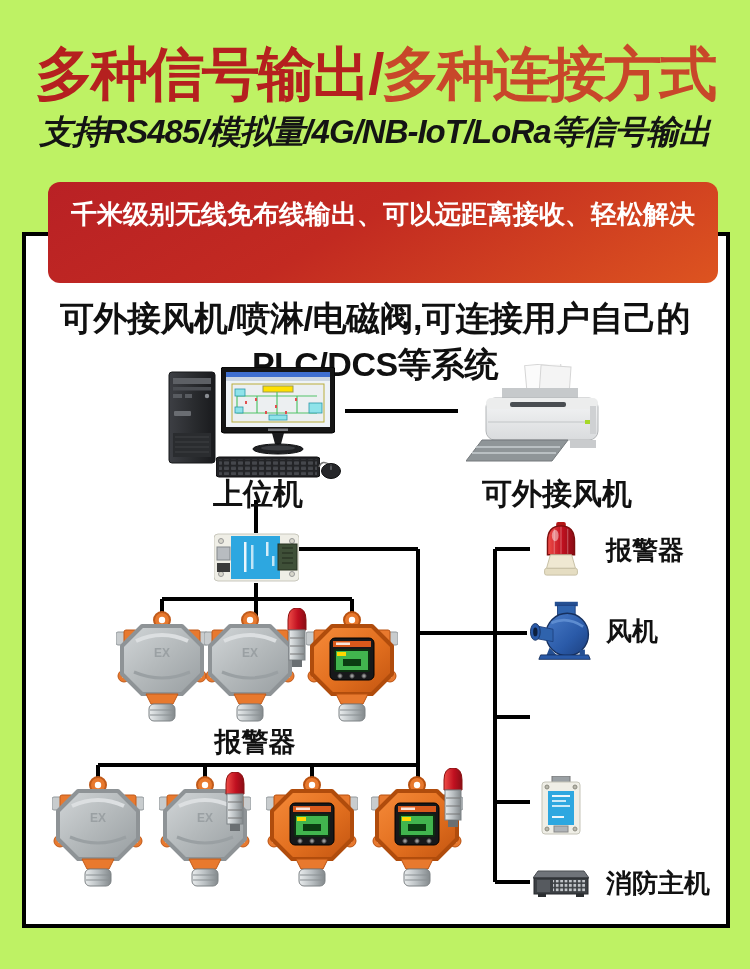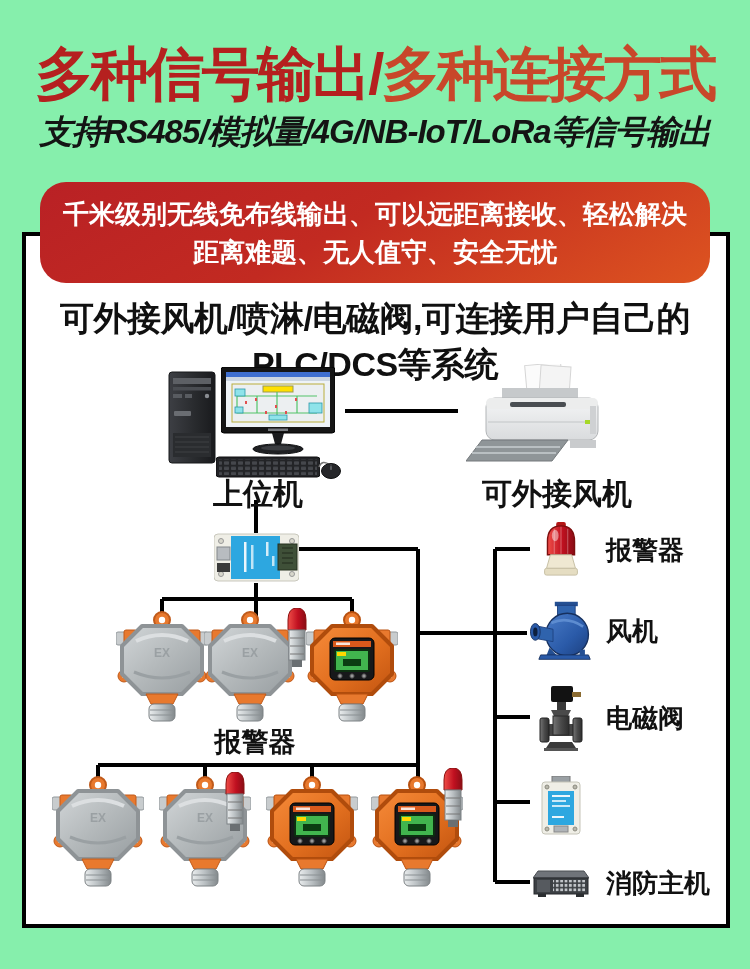--- a/index.html
+++ b/index.html
@@ -1,29 +1,29 @@
 <!DOCTYPE html>
 <html><head>
 <meta charset="utf-8">
 <style>
   html,body{margin:0;padding:0;background:#fff;}
-  #page{position:relative;width:750px;height:969px;background:#86efac;overflow:hidden;
+  #page{position:relative;width:750px;height:969px;background:#bef264;overflow:hidden;
         font-family:"Liberation Sans","DejaVu Sans",sans-serif;}
   .abs{position:absolute;}
 
   
   #title{top:38px;left:0;width:750px;text-align:center;font-weight:900;
          font-size:58px;letter-spacing:-2.5px;line-height:72px;white-space:nowrap;}
   #title .t1{color:#b5201f;}
   #title .t2{color:#c8472a;}
   #subtitle{top:110px;left:0;width:750px;text-align:center;font-weight:bold;
             font-style:italic;font-size:33px;color:#141414;letter-spacing:-1px;}
 
   
-  #banner{top:182px;left:40px;width:670px;height:101px;border-radius:26px;
+  #banner{top:182px;left:48px;width:670px;height:101px;border-radius:12px;
           background:linear-gradient(150deg,#b92125 0%,#c22a21 45%,#dd5420 100%);
           color:#fff;text-align:center;font-weight:bold;font-size:26px;
           line-height:38px;padding-top:13px;box-sizing:border-box;z-index:3;}
 
   
   #diagram-box{top:232px;left:22px;width:708px;height:696px;border:4px solid #000;
                box-sizing:border-box;background:#fff;z-index:0;}
   #caption{top:296px;left:30px;width:690px;text-align:center;font-weight:bold;
            font-size:34px;letter-spacing:-0.5px;color:#101010;z-index:2;}
 
@@ -296,21 +296,20 @@
     </defs>
   </svg>
 
   <div class="abs" id="title">
     <span class="t1">多种信号输出</span><span class="t1">/</span><span class="t2">多种连接方式</span>
   </div>
   <div class="abs" id="subtitle">支持RS485/模拟量/4G/NB-IoT/LoRa等信号输出</div>
 
   <div class="abs" id="banner">
     <div>千米级别无线免布线输出、可以远距离接收、轻松解决</div>
-    <div>距离难题、无人值守、安全无忧</div>
   </div>
 
   <div class="abs" id="diagram-box"></div>
   <div class="abs" id="caption">可外接风机/喷淋/电磁阀,可连接用户自己的PLC/DCS等系统</div>
 
   <svg class="abs" id="lines" width="750" height="969">
     <path d="M345 411 H458
              M256 500 V533
              M256 583 V601
              M162 599 H352
@@ -392,28 +391,20 @@
     <span class="rlabel">报警器</span>
   </div>
   <div class="rrow" style="top:598px">
     <span class="slot">
         <svg width="70" height="66">
           <use href="#sym-fan"></use>
         </svg>
       </span>
     <span class="rlabel">风机</span>
   </div>
-  <div class="rrow" style="top:684px">
-    <span class="slot">
-        <svg width="50" height="68">
-          <use href="#sym-valve"></use>
-        </svg>
-      </span>
-    <span class="rlabel">电磁阀</span>
-  </div>
   <div class="rrow" style="top:776px">
     <span class="slot">
         <svg width="42" height="62">
           <use href="#sym-sms"></use>
         </svg>
       </span>
   </div>
   <div class="rrow" style="top:866px">
     <span class="slot">
         <svg width="56" height="28">

